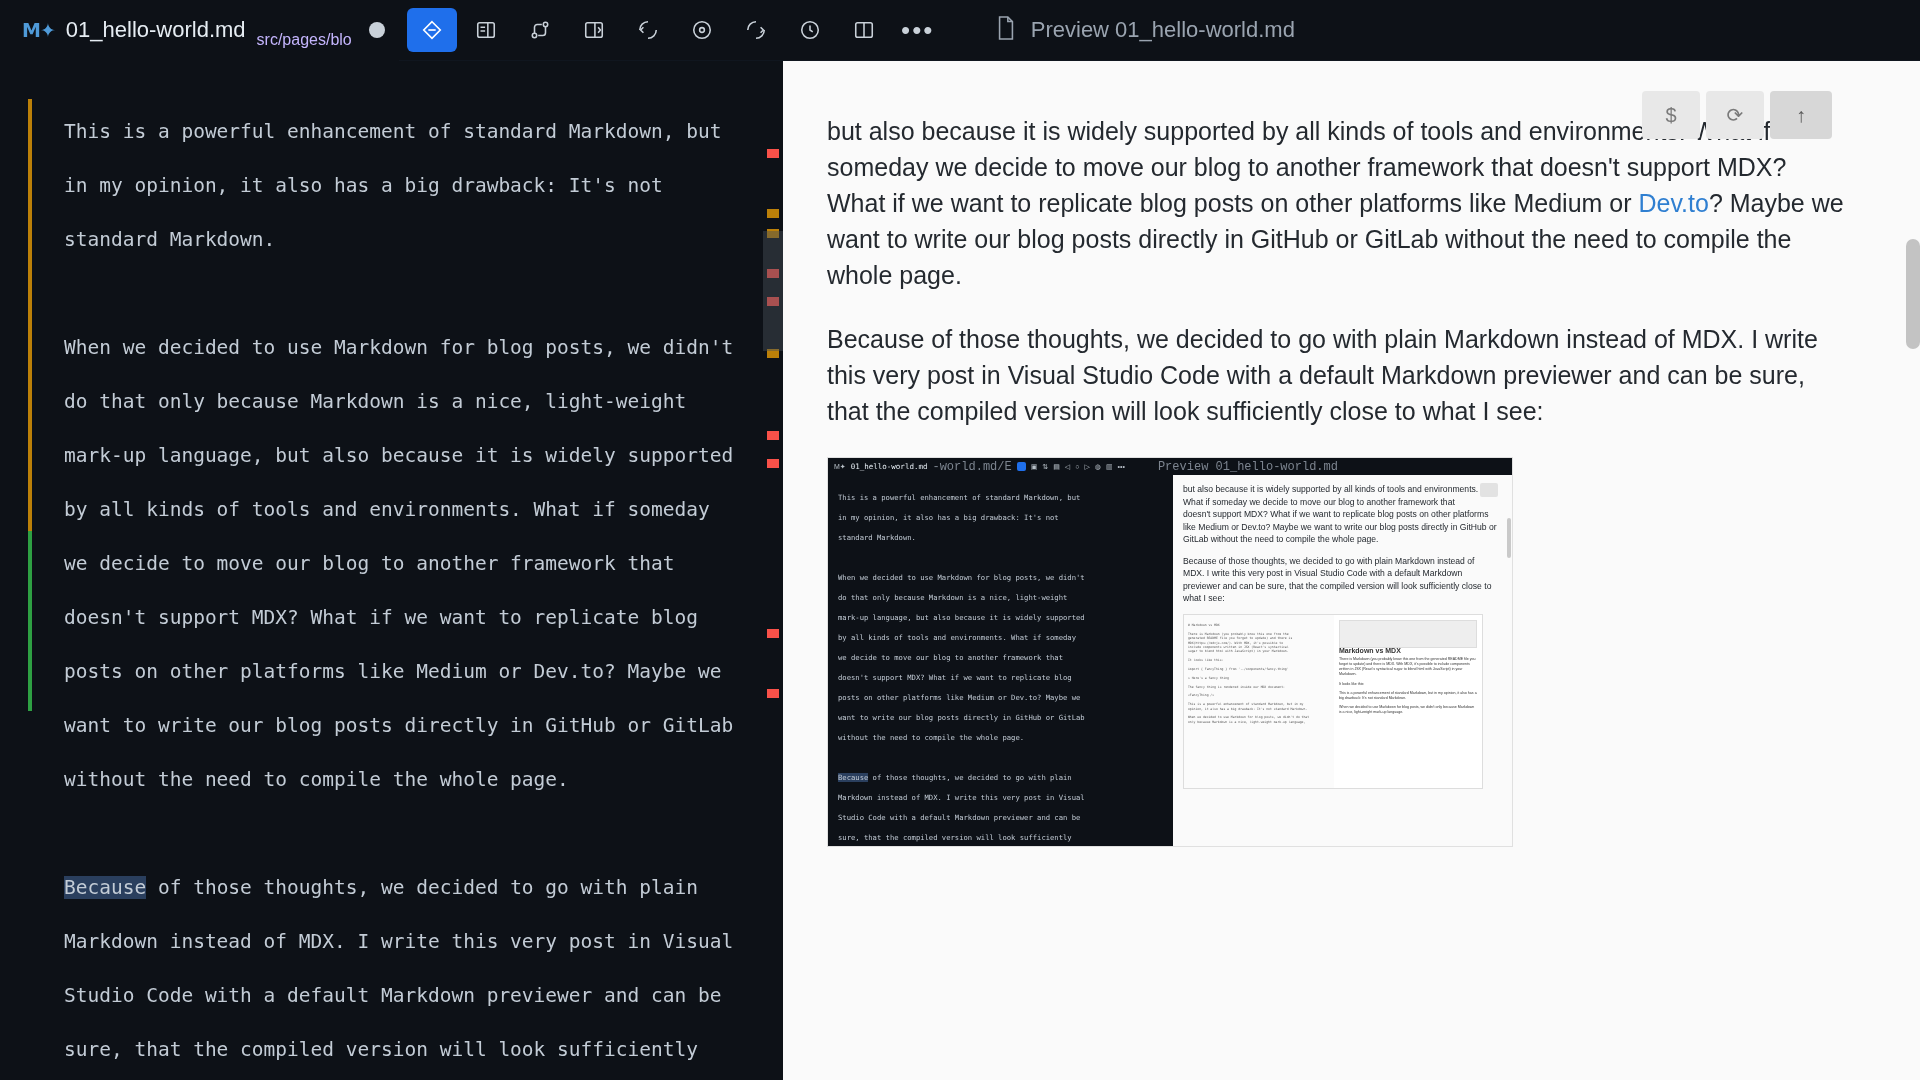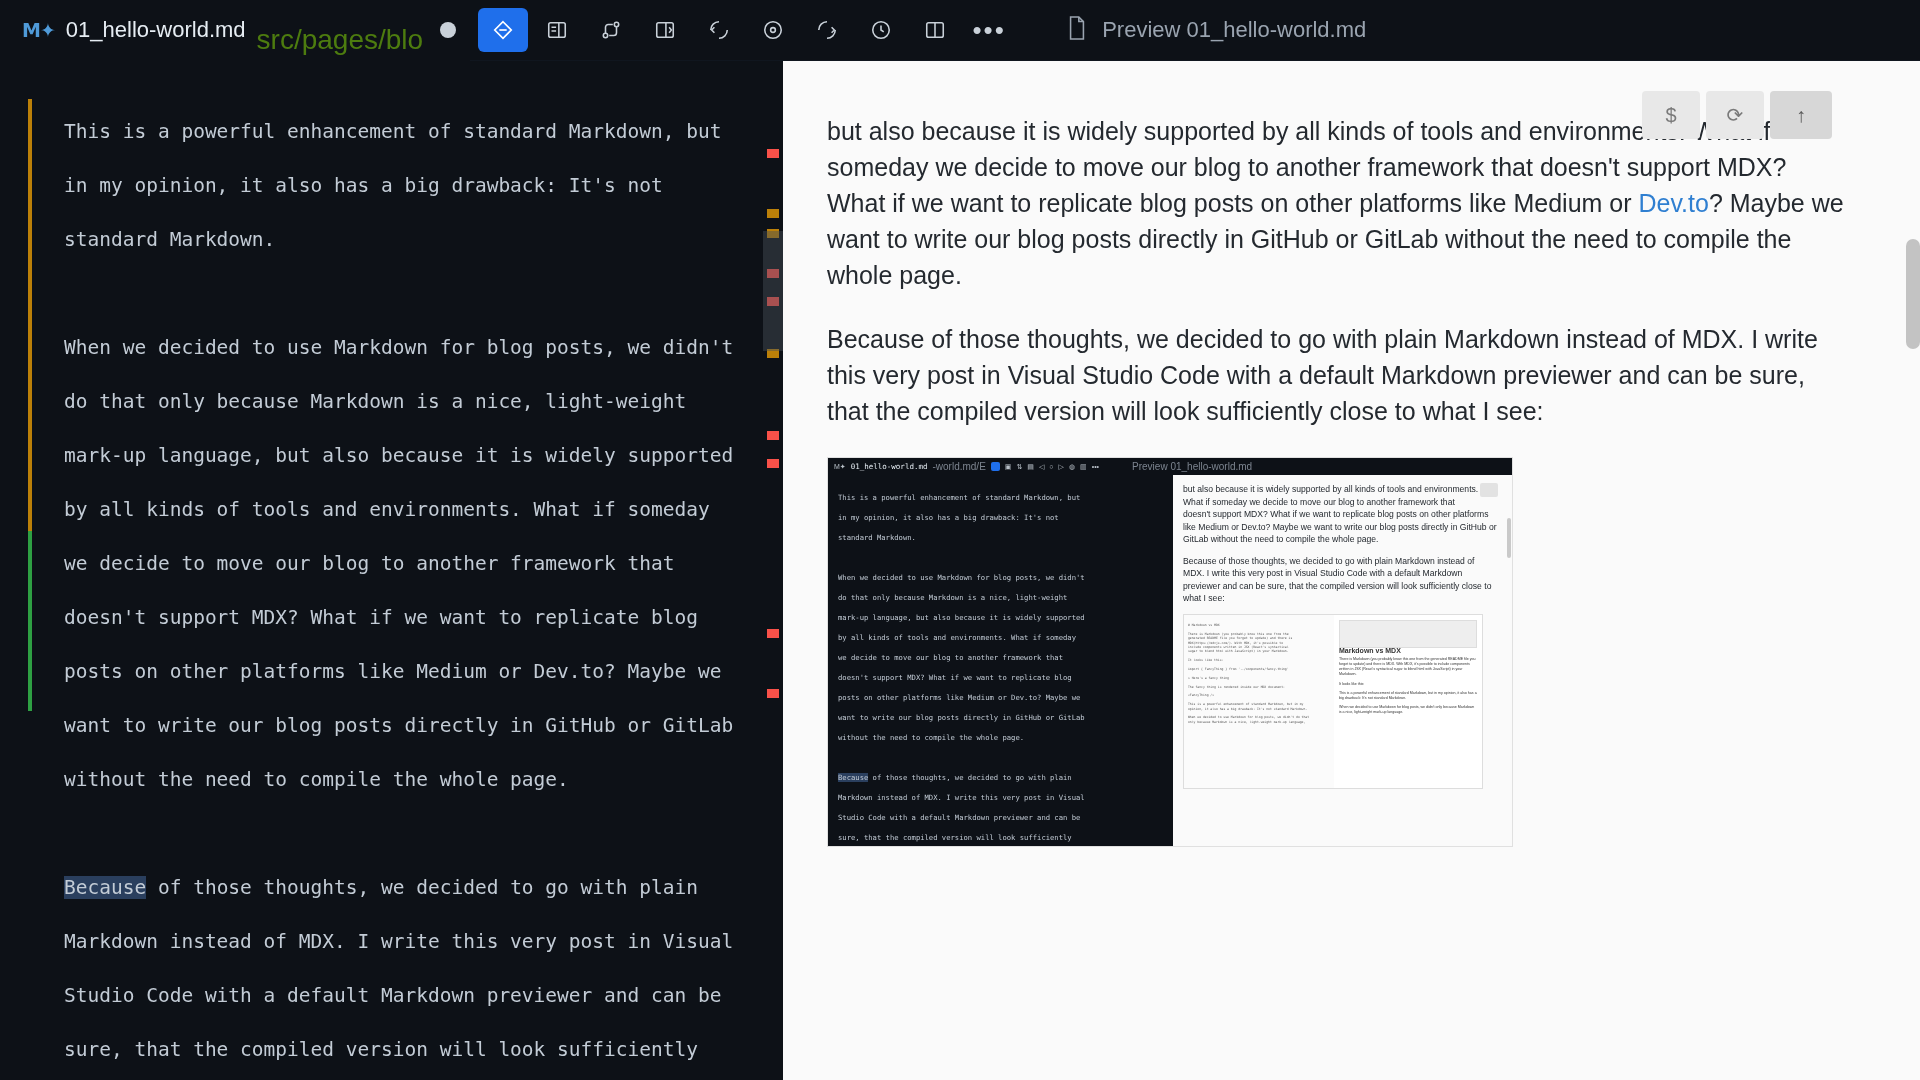--- a/index.html
+++ b/index.html
@@ -25,21 +25,21 @@
     height: 61px; padding: 0 14px 0 22px;
     background: #0d1117;
     position: relative;
   }
   .tab-ico {
     color: #4f9bd9; font-size: 19px; font-weight: bold;
     font-family: "DejaVu Sans", sans-serif;
     letter-spacing: -1px;
   }
   .tab-title { color: #e6edf3; font-size: 22px; }
-  .tab-path { color: #4d7c0f; font-size: 28px; margin-top: 20px; }
+  .tab-path { color: #c4b5fd; font-size: 16px; margin-top: 20px; }
   .tab-dirty {
     width: 16px; height: 16px; border-radius: 50%;
     background: #c9d1d9; margin-left: 6px; flex: 0 0 16px;
   }
   .editor-actions {
     display: flex; align-items: center; gap: 4px;
     margin-left: 8px;
   }
   .act {
     width: 50px; height: 44px;
@@ -124,21 +124,21 @@
   }
 
   
   .shot {
     width: 686px; height: 390px;
     background: #0d1117; position: relative; overflow: hidden;
     border: 1px solid #e0e0e0;
   }
   .shot-bar { height: 17px; background: #0d1117; display: flex; align-items: center; gap: 5px; padding: 0 6px; }
   .shot-bar .t { color: #e6edf3; font-size: 7.5px; font-family: "DejaVu Sans Mono", monospace; }
-  .shot-bar .p { color: #7d8590; font-size: 10px; font-family: Liberation Sans, sans-serif; }
+  .shot-bar .p { color: #7d8590; font-size: 12px; font-family: Liberation Mono, monospace; }
   .shot-bar .ic { color: #b8c0c8; font-size: 7px; }
   .shot-bar .sq { width: 9px; height: 9px; background: #1f6feb; border-radius: 2px; }
   .shot-body { display: flex; height: 373px; }
   .shot-code {
     width: 345px; padding: 8px 6px 0 10px;
     font-family: "DejaVu Sans Mono", monospace;
     font-size: 7.2px; line-height: 10px; color: #c3ccd6; white-space: pre-wrap;
   }
   .shot-code .hl { background: #2a3f5e; }
   .shot-prev {

